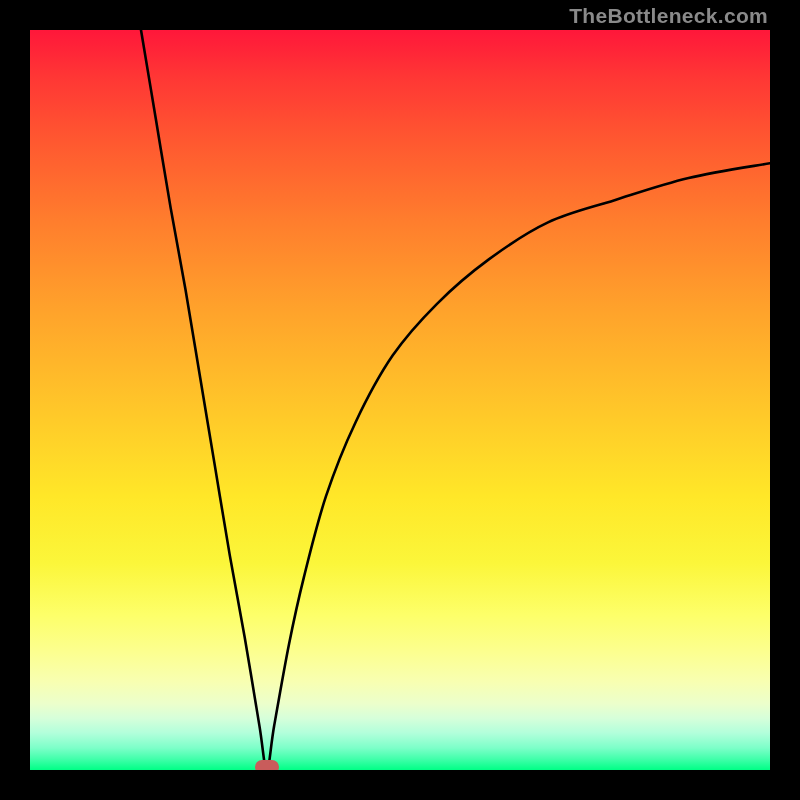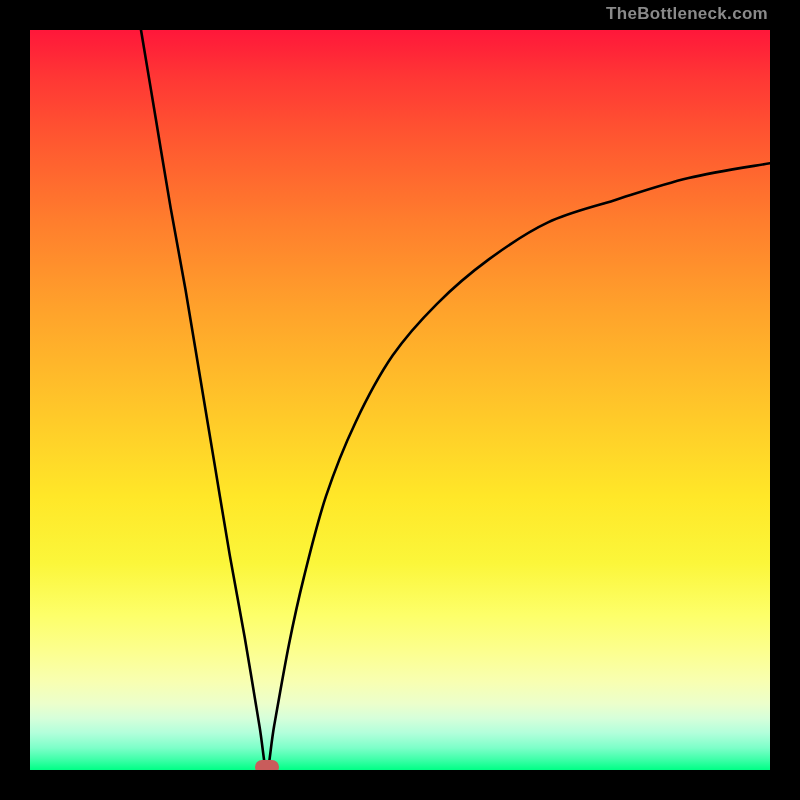--- a/index.html
+++ b/index.html
@@ -50,21 +50,21 @@
       #7dffc9 97%,
       #42ffab 98.5%,
       #00ff86 100%
     );
   }
   .attribution {
     position: absolute;
     top: 4px;
     right: 32px;
     font-family: Arial, Helvetica, sans-serif;
-    font-size: 17px;
+    font-size: 21px;
     font-weight: bold;
     color: #8a8a8a;
     letter-spacing: 0.3px;
   }
   .curve-svg {
     position: absolute;
     left: 0;
     top: 0;
     width: 740px;
     height: 740px;

